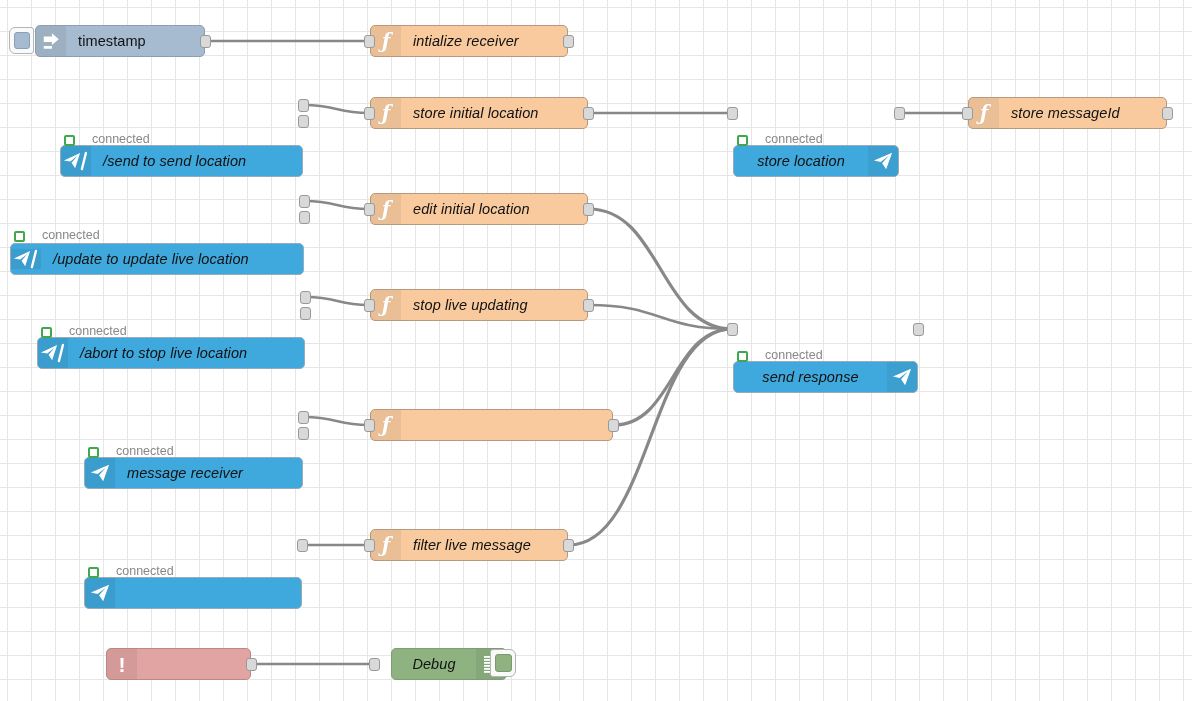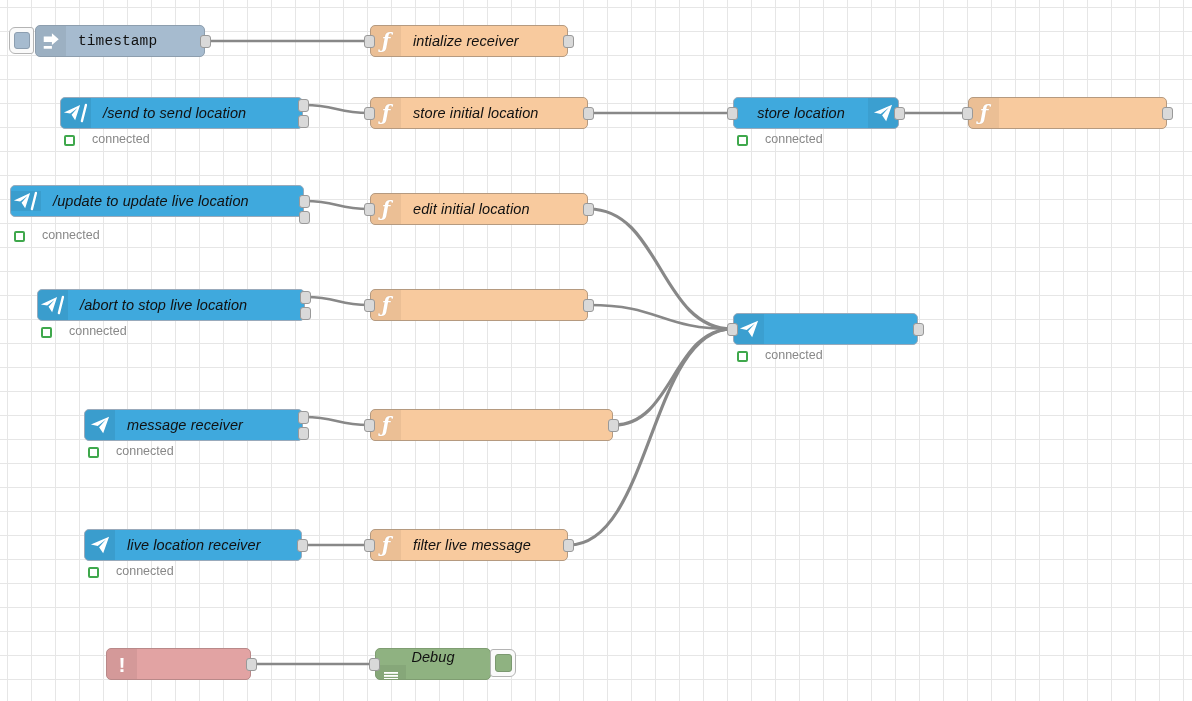--- a/index.html
+++ b/index.html
@@ -45,31 +45,31 @@
     letter-spacing:.1px;
   }
   .node .lbl.center{justify-content:center;}
   .node .icon{
     width:30px;
     display:flex;align-items:center;justify-content:center;
     flex:0 0 30px;
   }
 
   
-  .n-tele{background:#3FA9DD;border-color:#9ab;}
+  .n-tele{background:#3FA9DD;border-color:#9ab;margin-top:48px;}
   .n-tele .icon{background:rgba(0,0,0,.07);}
   .n-tele .icon.right{background:rgba(0,0,0,.06);}
   .n-tele .lbl{color:#111;}
 
   
   .n-fn{background:#F8CA9E;border-color:#b59a80;}
   .n-fn .icon{background:rgba(0,0,0,.05);}
 
   
-  .n-inject{background:#A6BBCF;border-color:#8d9eae;font-family:Liberation Mono, monospace;}
+  .n-inject{background:#A6BBCF;border-color:#8d9eae;}
   .n-inject .icon{background:rgba(0,0,0,.06);}
   .n-inject .lbl{font-style:normal;}
 
   
   .n-catch{background:#E2A3A3;border-color:#b98989;}
   .n-catch .icon{background:rgba(0,0,0,.06);}
   .n-catch .lbl{font-style:normal;margin-top:48px;}
 
   
   .n-debug{background:#8FB281;border-color:#7f9d72;}
@@ -213,24 +213,25 @@
       <div class="port" style="left: 727px; top: 107px;"></div>
       <div class="port" style="left: 894px; top: 107px;"></div>
       <div class="status" style="left: 737px; top: 132px;">
         <span class="dot"></span>
         <span>connected</span>
       </div>
       <div class="node n-fn" style="left: 968px; top: 97px; width: 199px;">
         <div class="icon">
           <span class="glyph-fn">ƒ</span>
         </div>
+        <div class="lbl">store messageId</div>
       </div>
       <div class="port" style="left: 962px; top: 107px;"></div>
       <div class="port" style="left: 1162px; top: 107px;"></div>
-      <div class="node n-tele" style="left: 10px; top: 185px; width: 294px; align-items: center;">
+      <div class="node n-tele" style="left: 10px; top: 195px; width: 294px; align-items: center;">
         <div class="icon">
           <svg width="27" height="20" viewBox="0 0 30 22">
             <path d="M1 10.5 L19 2 L13.5 19 L9.5 13 L16 5.5 L8 11.5 Z" fill="#ffffff"></path>
             <path d="M25.5 2 L21 20" stroke="#ffffff" stroke-width="2.6" stroke-linecap="round" fill="none"></path>
           </svg>
         </div>
         <div class="lbl">/update to update live location</div>
       </div>
       <div class="port" style="left: 299px; top: 195px;"></div>
       <div class="port" style="left: 299px; top: 211px;"></div>
@@ -258,24 +259,26 @@
       <div class="port" style="left: 300px; top: 291px;"></div>
       <div class="port" style="left: 300px; top: 307px;"></div>
       <div class="status" style="left: 41px; top: 324px;">
         <span class="dot"></span>
         <span>connected</span>
       </div>
       <div class="node n-fn" style="left: 370px; top: 289px; width: 218px;">
         <div class="icon">
           <span class="glyph-fn">ƒ</span>
         </div>
+        <div class="lbl">stop live updating</div>
       </div>
       <div class="port" style="left: 364px; top: 299px;"></div>
       <div class="port" style="left: 583px; top: 299px;"></div>
       <div class="node n-tele" style="left: 733px; top: 313px; width: 185px;">
+        <div class="lbl center">send response</div>
         <div class="icon right">
           <svg width="22" height="20" viewBox="0 0 24 22">
             <path d="M2 10.5 L22 2 L15.5 20 L11 13.5 L18.5 5 L9.5 12 Z" fill="#ffffff"></path>
           </svg>
         </div>
       </div>
       <div class="port" style="left: 727px; top: 323px;"></div>
       <div class="port" style="left: 913px; top: 323px;"></div>
       <div class="status" style="left: 737px; top: 348px;">
         <span class="dot"></span>
@@ -301,21 +304,20 @@
         </div>
       </div>
       <div class="port" style="left: 364px; top: 419px;"></div>
       <div class="port" style="left: 608px; top: 419px;"></div>
       <div class="node n-tele" style="left: 84px; top: 529px; width: 218px;">
         <div class="icon">
           <svg width="22" height="20" viewBox="0 0 24 22">
             <path d="M2 10.5 L22 2 L15.5 20 L11 13.5 L18.5 5 L9.5 12 Z" fill="#ffffff"></path>
           </svg>
         </div>
-        <div class="lbl">live location receiver</div>
       </div>
       <div class="port" style="left: 297px; top: 539px;"></div>
       <div class="status" style="left: 88px; top: 564px;">
         <span class="dot"></span>
         <span>connected</span>
       </div>
       <div class="node n-fn" style="left: 370px; top: 529px; width: 198px;">
         <div class="icon">
           <span class="glyph-fn">ƒ</span>
         </div>
@@ -323,21 +325,21 @@
       </div>
       <div class="port" style="left: 364px; top: 539px;"></div>
       <div class="port" style="left: 563px; top: 539px;"></div>
       <div class="node n-catch" style="left: 106px; top: 648px; width: 145px;">
         <div class="icon">
           <span class="glyph-bang">!</span>
         </div>
         <div class="lbl">catch all</div>
       </div>
       <div class="port" style="left: 246px; top: 658px;"></div>
-      <div class="node n-debug" style="left: 375px; top: 648px; width: 116px; flex-direction: column;">
+      <div class="node n-debug" style="left: 391px; top: 648px; width: 116px;">
         <div class="lbl center">Debug</div>
         <div class="icon right">
           <svg width="18" height="20" viewBox="0 0 18 20">
             <rect x="2" y="2" width="14" height="1.8" fill="#ffffff"></rect>
             <rect x="2" y="5" width="14" height="1.8" fill="#ffffff"></rect>
             <rect x="2" y="8" width="14" height="1.8" fill="#ffffff"></rect>
             <rect x="2" y="11" width="14" height="1.8" fill="#ffffff"></rect>
             <rect x="2" y="14" width="14" height="1.8" fill="#ffffff"></rect>
             <rect x="2" y="17" width="14" height="1.8" fill="#ffffff"></rect>
           </svg>

